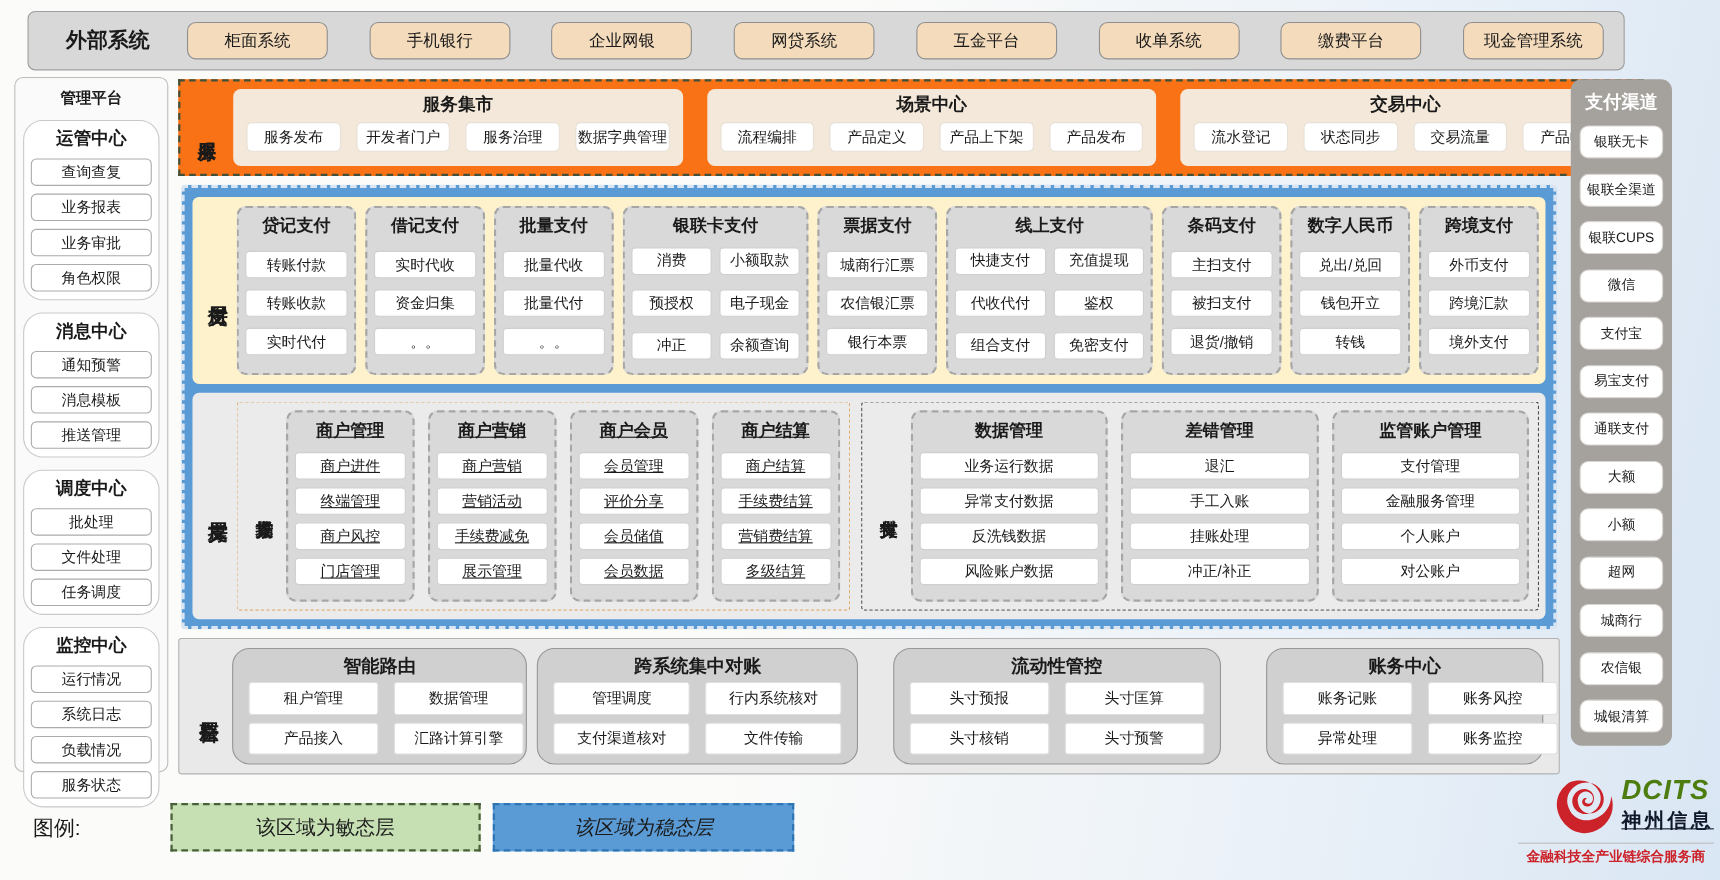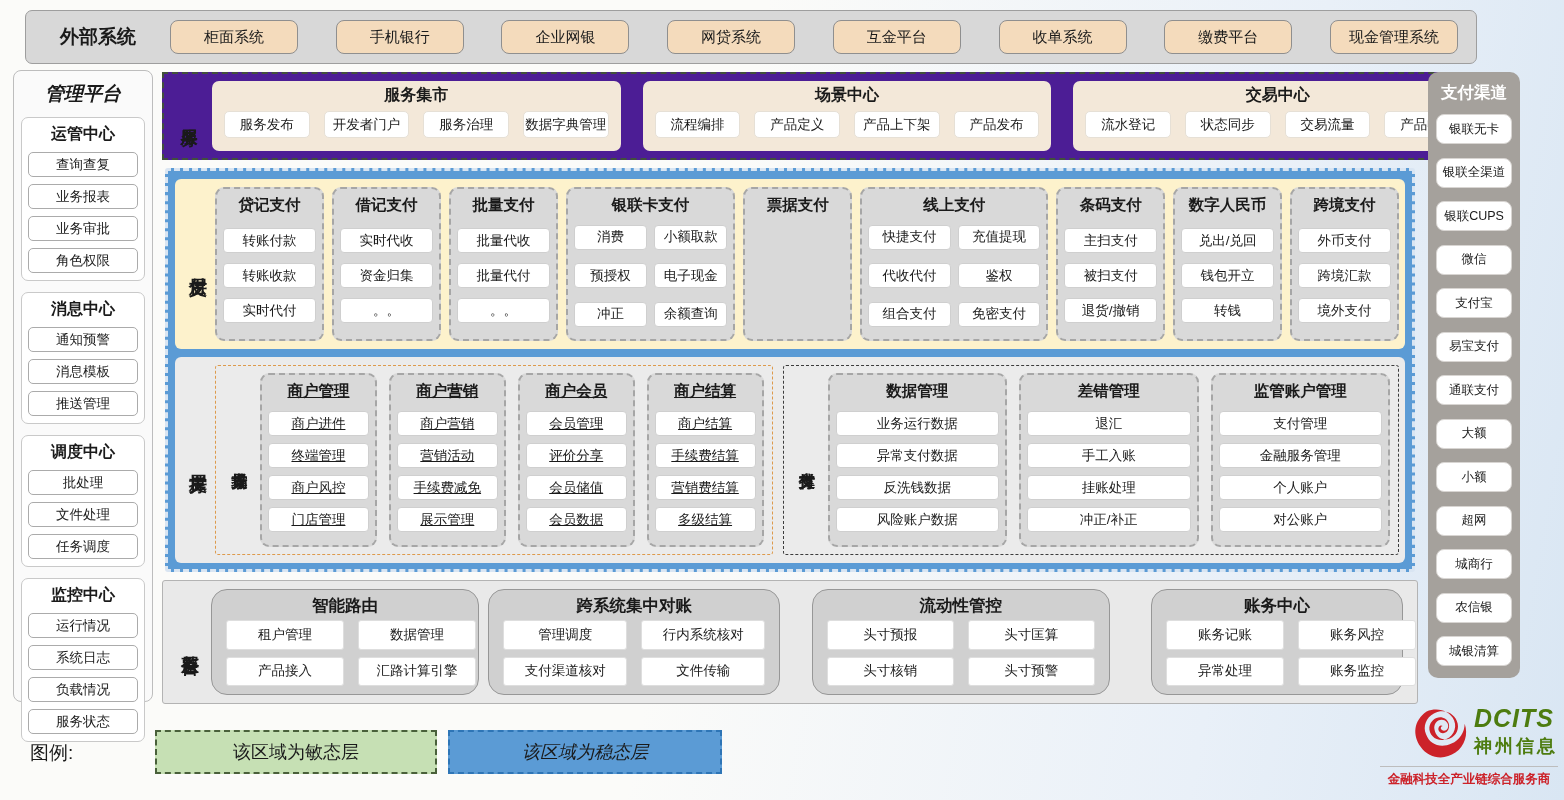--- a/index.html
+++ b/index.html
@@ -17,31 +17,31 @@
     display:flex; align-items:center; padding:0 18px 0 34px; }
   .topbar-label { font-size:19px; font-weight:bold; width:110px; flex:none; }
   .topbar-items { flex:1; display:flex; justify-content:space-between; }
   .topbar-items .tanbtn { width:128px; }
   .tanbtn { height:34px; background:#f4dbbc; border:1px solid #8f8f8f; border-radius:8px;
     display:flex; align-items:center; justify-content:center; font-size:15px; }
 
   
   .left-sb { left:13px; top:70px; width:140px; height:632px;
     background:#fafafa; border:1px solid #bdbdbd; border-radius:8px; padding:8px 7px; }
-  .left-sb-title { text-align:center; font-size:19px; font-weight:bold; margin:2px 0 10px;font-style:italic; }
-  .sb-group { background:#ffffff; border:1px solid #c9c9c9; border-radius:7px;
+  .left-sb-title { text-align:center; font-size:14px; font-weight:bold; margin:2px 0 10px; }
+  .sb-group { background:#ffffff; border:1px solid #c9c9c9; border-radius:18px;
     padding:4px 6px 7px; margin-bottom:11px; }
   .sb-group-title { text-align:center; font-size:16px; font-weight:bold; margin:2px 0 4px; }
   .sb-items .wbtn { margin-top:7px; }
   .wbtn { height:25px; background:#ffffff; border:1px solid #ababab; border-radius:5px;
     display:flex; align-items:center; justify-content:center; font-size:13.5px; white-space:nowrap; }
 
   
   .svc-layer { left:162px; top:72px; width:1332px; height:88px;
-    background:#4c1d95; border:2px dashed #41503b; display:flex; padding:5px 8px;font-family:Liberation Mono, monospace; }
+    background:#f97316; border:2px dashed #41503b; display:flex; padding:5px 8px; }
   .vlabel { writing-mode:vertical-rl; text-orientation:upright;
     font-weight:bold; display:flex; align-items:center; justify-content:center; }
   .svc-layer .vlabel { width:32px; font-size:17px; flex:none; }
   .svc-groups { flex:1; display:flex; gap:22px; padding:2px 2px 2px 8px; }
   .svc-group { flex:1; background:#f3e8d9; border-radius:7px; padding:4px 12px 8px; display:flex; flex-direction:column; }
   .svc-group-title { text-align:center; font-size:16px; font-weight:bold; margin-bottom:5px; }
   .svc-items { display:flex; gap:14px; flex:1; }
   .svc-items .wbtn { flex:1; border:1px solid #e6e0d6; height:27px; }
 
   
@@ -99,21 +99,21 @@
   .legend-blue { left:448px; top:730px; width:274px; height:44px;
     background:#5b9bd5; border:2px dashed #2e75b6;
     display:flex; align-items:center; justify-content:center; font-size:18px;font-style:italic; }
 
   
   .logo { right:6px; top:703px; width:178px; }
   .logo-top { display:flex; align-items:center; justify-content:flex-end; gap:4px; }
   .logo-mark { width:58px; height:58px; flex:none; }
   .logo-texts { display:flex; flex-direction:column; align-items:flex-start; }
   .logo-en { color:#4d7c0f; font-size:25px; font-weight:bold; font-style:italic; letter-spacing:1px; line-height:1; }
-  .logo-cn { color:#4d7c0f; font-size:18px; font-weight:bold; letter-spacing:3px; margin-top:3px; }
+  .logo-cn { color:#0f172a; font-size:18px; font-weight:bold; letter-spacing:3px; margin-top:3px;text-decoration:underline; }
   .logo-tagline { border-top:1px solid #bdbdbd; margin-top:5px; padding-top:4px;
     color:#cc2229; font-size:12.5px; font-weight:bold; text-align:center; white-space:nowrap; }
 </style>
 </head>
 <body>
 
 <div class="abs topbar">
   <div class="topbar-label">外部系统</div>
   <div class="topbar-items">
       <div class="tanbtn">柜面系统</div>
@@ -234,20 +234,25 @@
             <div class="wbtn">消费</div>
             <div class="wbtn">小额取款</div>
             <div class="wbtn">预授权</div>
             <div class="wbtn">电子现金</div>
             <div class="wbtn">冲正</div>
             <div class="wbtn">余额查询</div>
           </div>
       </div>
       <div class="dgroup f1">
         <div class="dgroup-title">票据支付</div>
+        <div class="g-items">
+            <div class="wbtn">城商行汇票</div>
+            <div class="wbtn">农信银汇票</div>
+            <div class="wbtn">银行本票</div>
+          </div>
       </div>
       <div class="dgroup f185">
         <div class="dgroup-title">线上支付</div>
         <div class="g-items grid2">
             <div class="wbtn">快捷支付</div>
             <div class="wbtn">充值提现</div>
             <div class="wbtn">代收代付</div>
             <div class="wbtn">鉴权</div>
             <div class="wbtn">组合支付</div>
             <div class="wbtn">免密支付</div>

